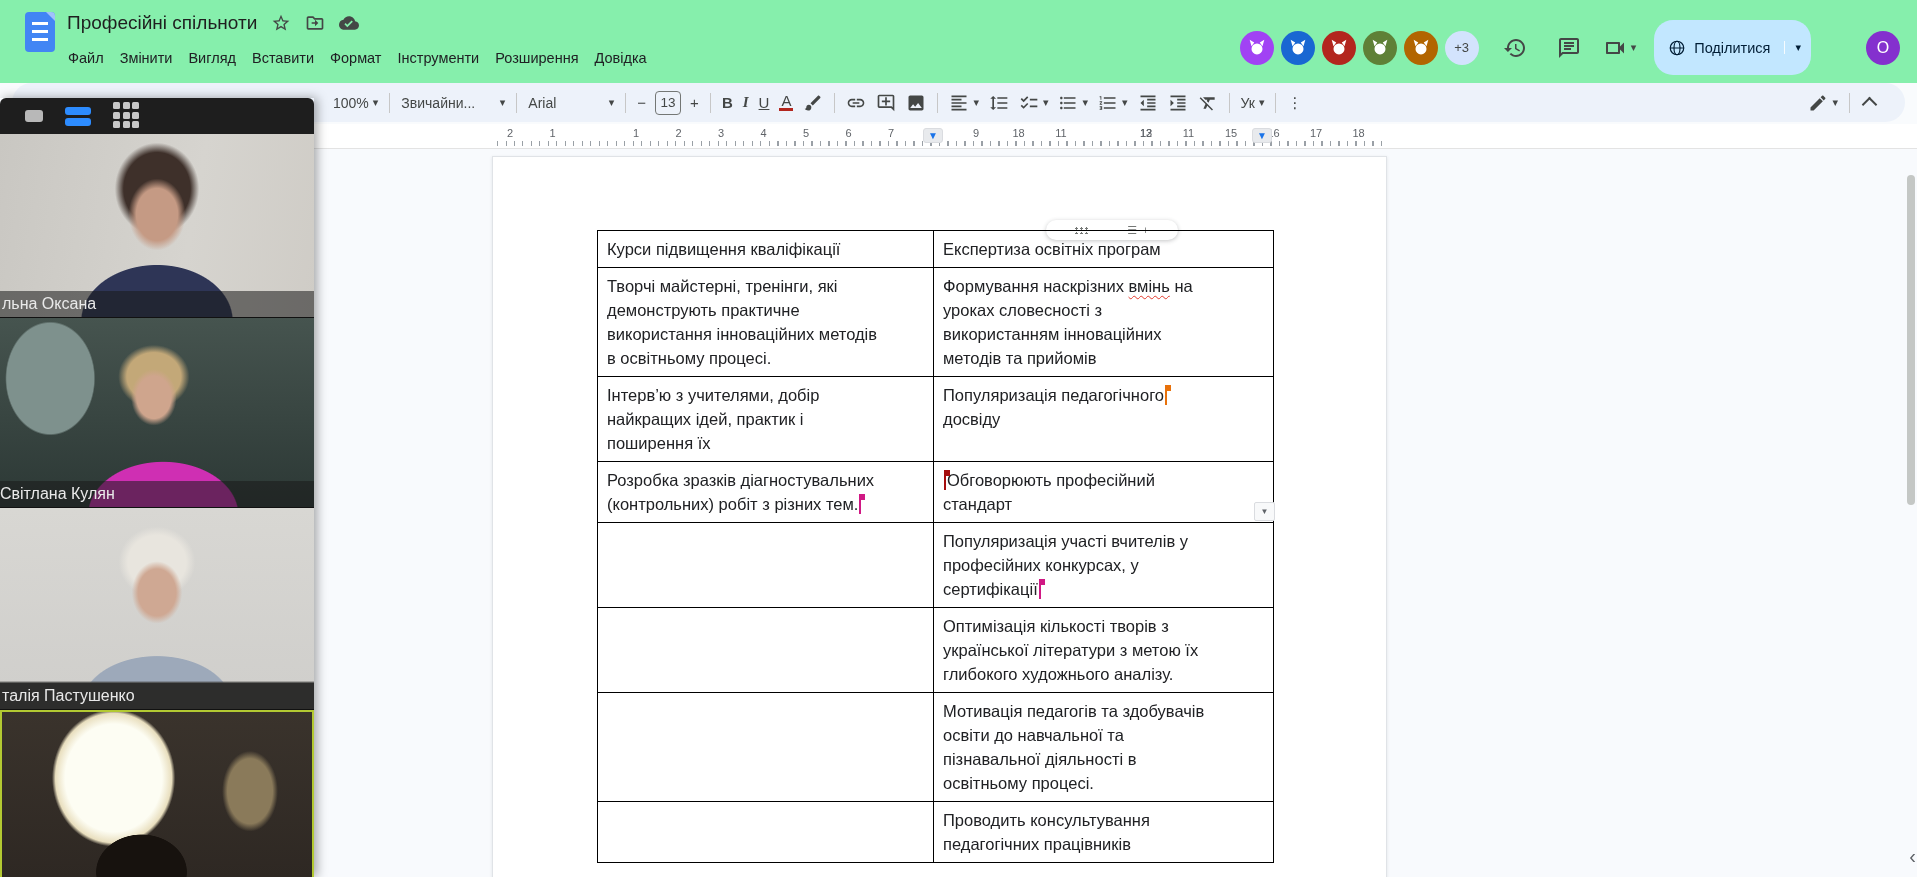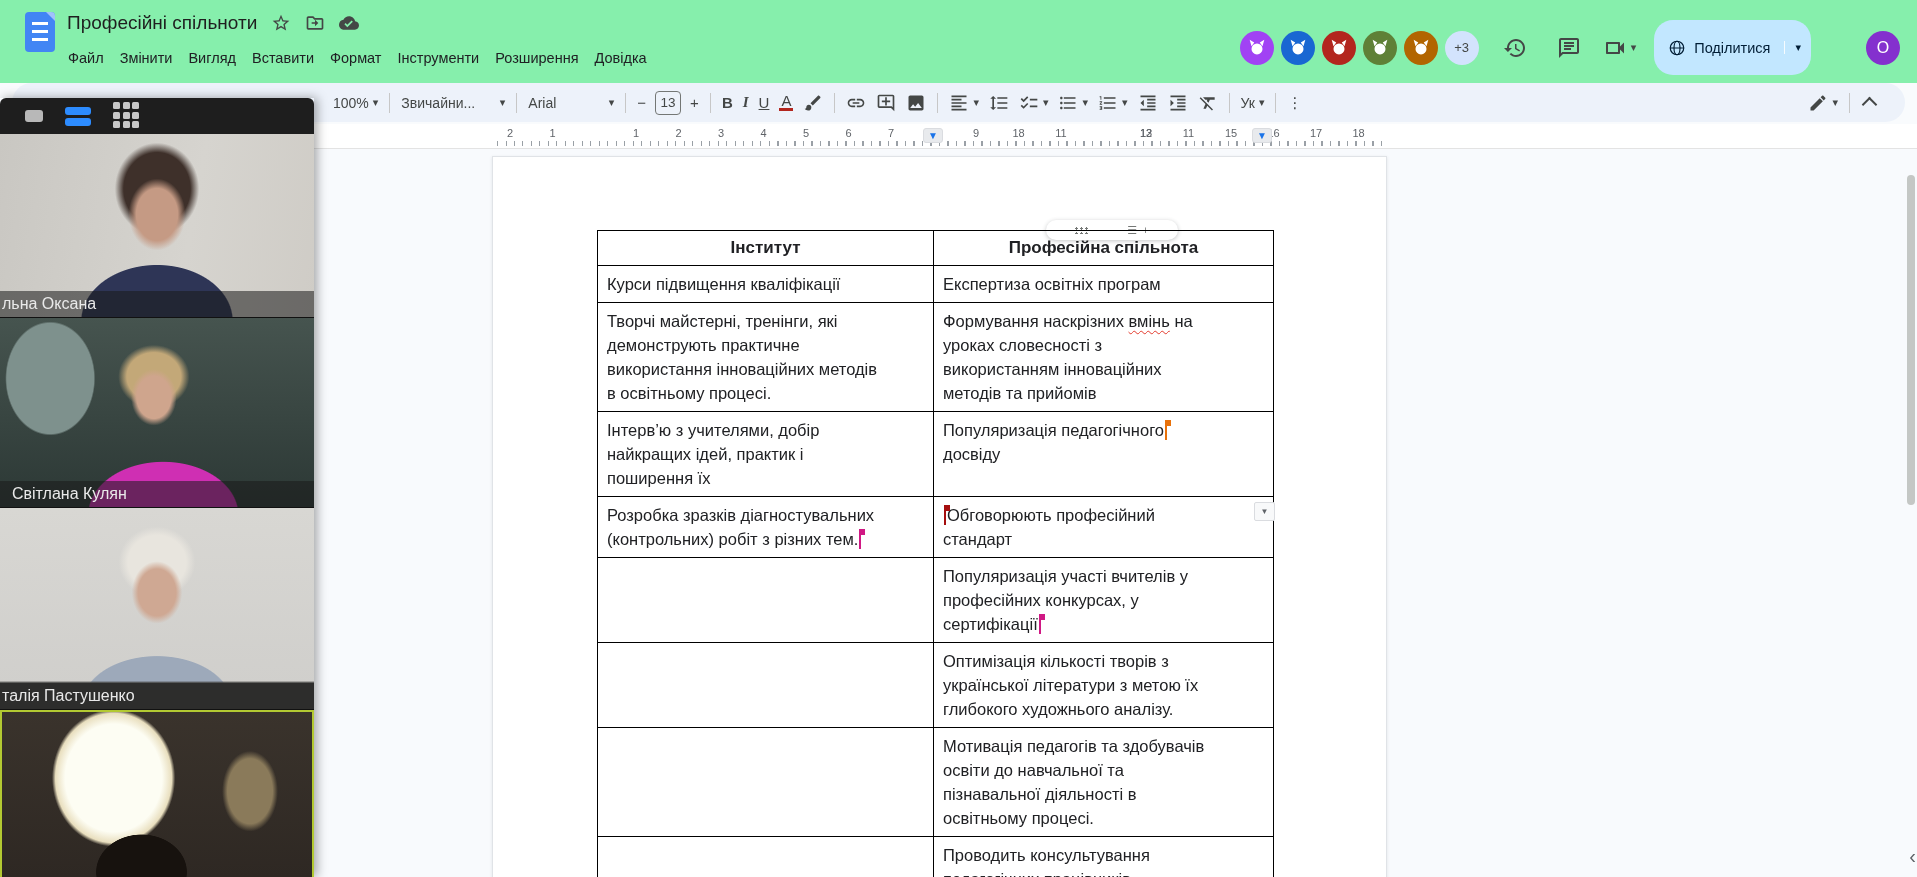--- a/index.html
+++ b/index.html
@@ -344,24 +344,20 @@
       <span class="drag-dots"></span>
       <span class="quick-fmt">☰ +</span>
     </div>
 
     <table class="doc-table">
       <colgroup>
           <col style="width:336px">
           <col style="width:340px">
         </colgroup>
       <tbody>
-          <tr class="hrow">
-        <td>Інститут</td>
-        <td>Професійна спільнота</td>
-      </tr>
       <tr>
         <td>Курси підвищення кваліфікації</td>
         <td>Експертиза освітніх програм</td>
       </tr>
       <tr>
         <td>Творчі майстерні, тренінги, які
 демонструють практичне
 використання інноваційних методів
 в освітньому процесі.</td>
         <td><span>Формування наскрізних </span><span class="sq">вмінь</span><span> на
@@ -429,21 +425,21 @@
         <i></i>
         <i></i>
         <i></i>
         <i></i>
       </div>
   </div>
   <div class="vp-tile tile-1">
     <div class="vp-name" style="padding-left:2px">льна Оксана</div>
   </div>
   <div class="vp-tile tile-2">
-    <div class="vp-name" style="padding-left:12px">Світлана Кулян</div>
+    <div class="vp-name" style="padding-left:0">Світлана Кулян</div>
   </div>
   <div class="vp-tile tile-3">
     <div class="vp-name" style="padding-left:2px">талія Пастушенко</div>
   </div>
   <div class="vp-tile tile-4"></div>
 </div>
 
 <div class="scroll-thumb"></div>
 <div class="edge-chev">‹</div>
 

